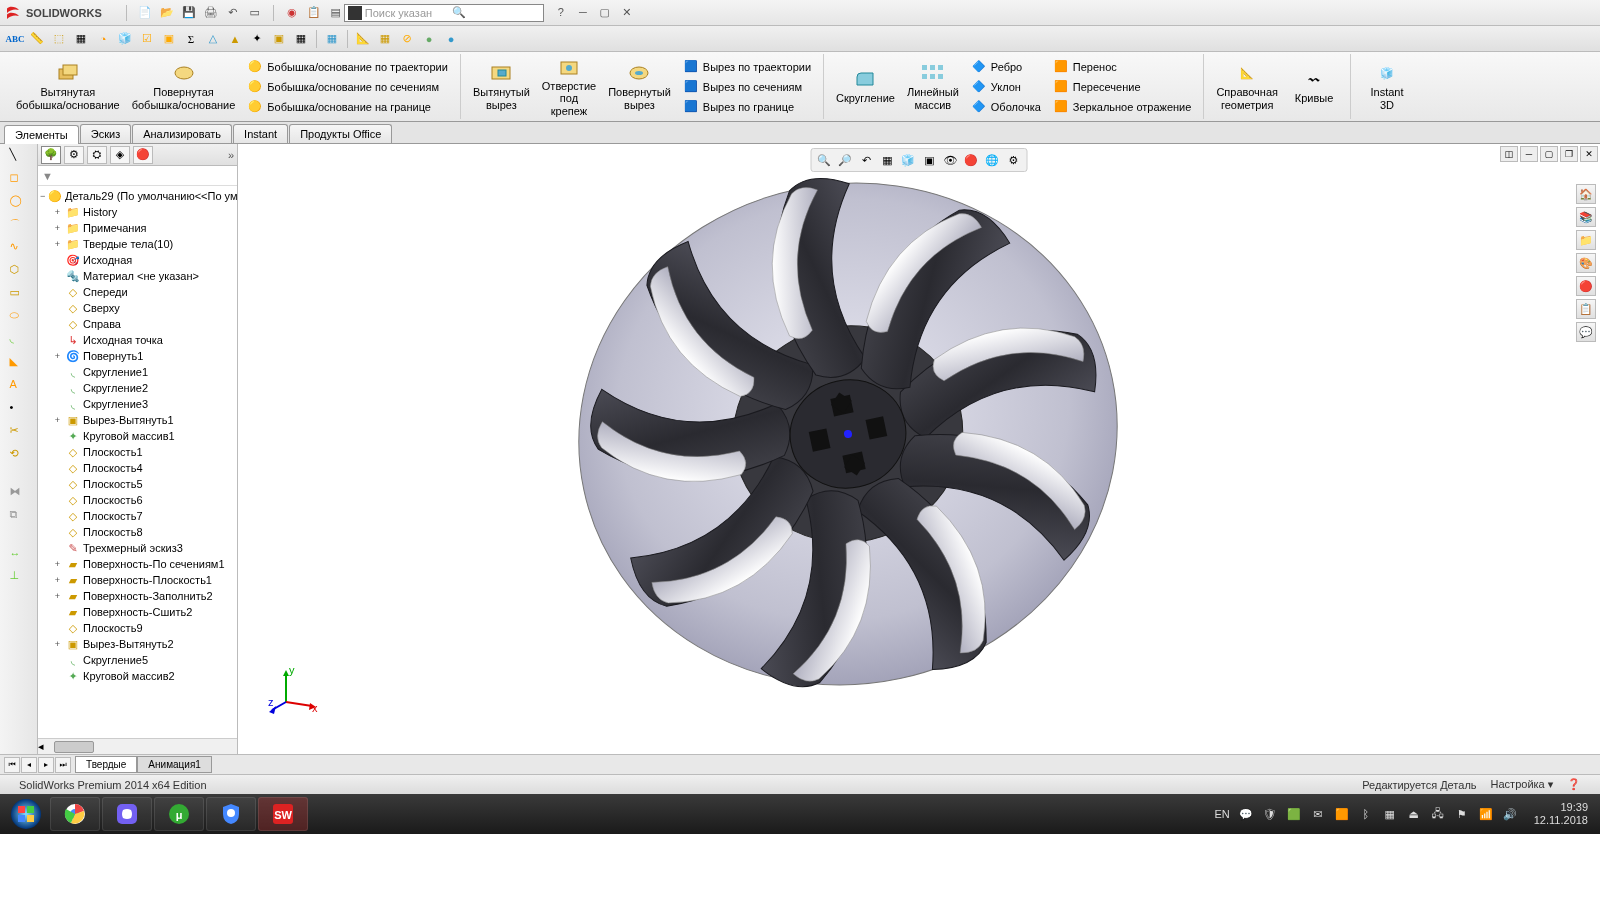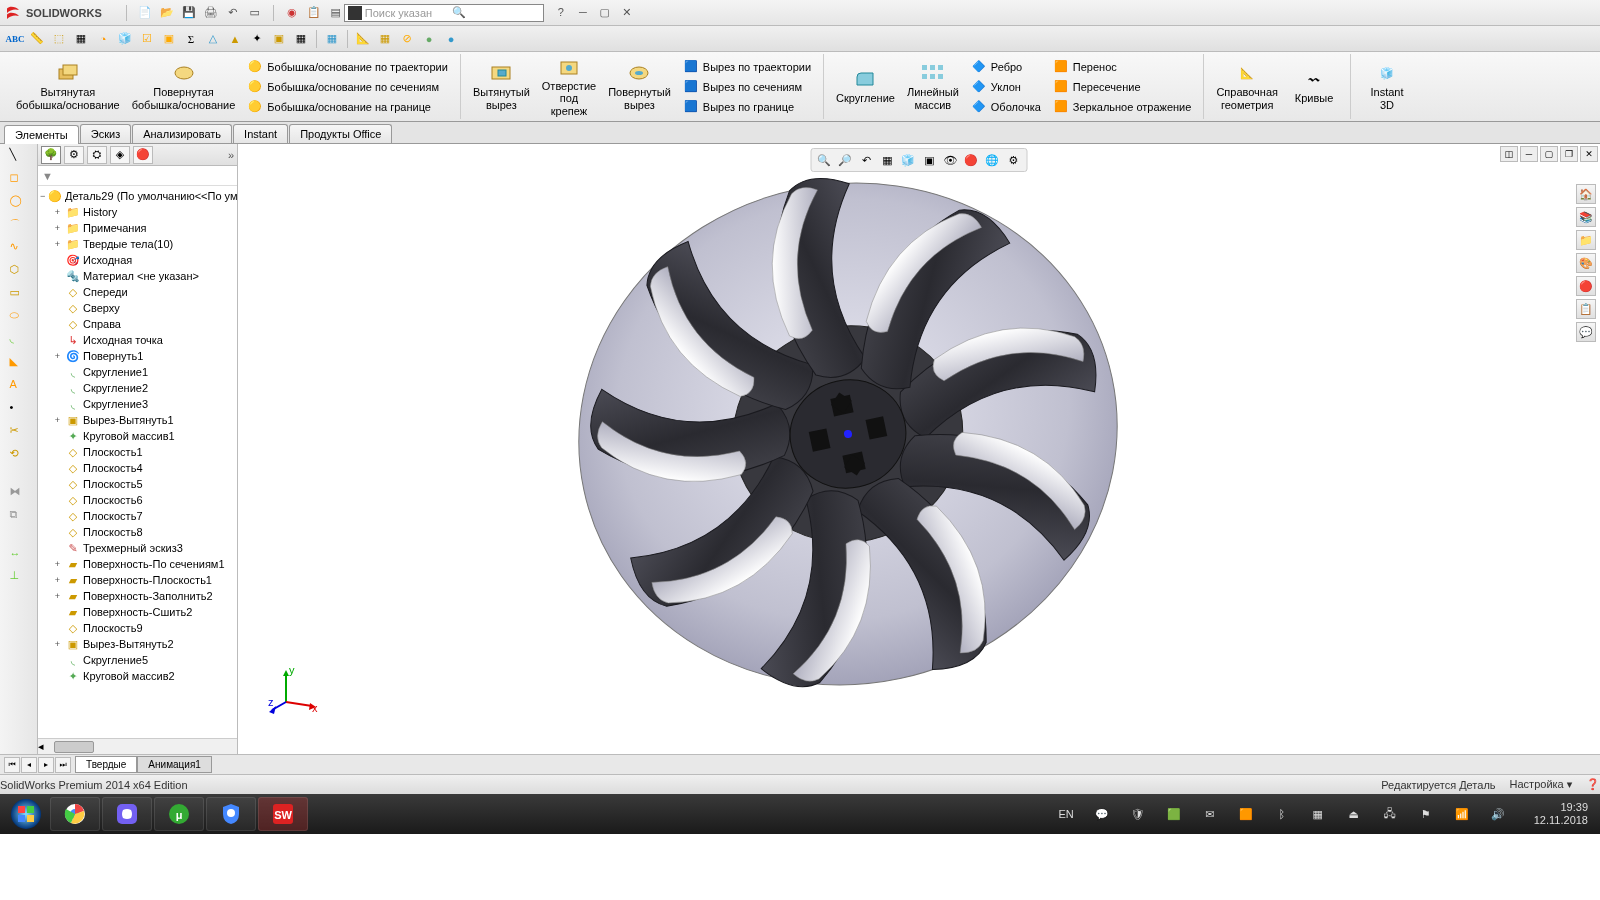--- a/index.html
+++ b/index.html
@@ -67,27 +67,27 @@
 
 .triad { position: absolute; left: 30px; bottom: 40px; width: 50px; height: 50px; }
 .impeller { position: absolute; left: 300px; top: 0px; width: 620px; height: 580px; }
 
 .bottom-tabs { height: 20px; border-top: 1px solid #bbb; background: #e8e8e8; display: flex; align-items: center; padding-left: 4px; }
 .bottom-tabs .spacer-arrows { display:flex; gap:1px; margin-right:4px; }
 .bottom-tabs .spacer-arrows div { width:16px; height:16px; border:1px solid #bbb; background:#f4f4f4; display:flex; align-items:center; justify-content:center; font-size:8px; cursor:pointer; }
 .btab { padding: 2px 10px; border: 1px solid #999; background: #ddd; cursor: pointer; font-size: 10px; }
 .btab.active { background: #fff; }
 
-.statusbar { height: 20px; background: linear-gradient(#f0f0f0,#dcdcdc); border-top: 1px solid #bbb; display: flex; align-items: center; padding: 0 0; font-size: 10px; color: #333; }
+.statusbar { height: 20px; background: linear-gradient(#f0f0f0,#dcdcdc); border-top: 1px solid #bbb; display: flex; align-items: center; padding: 0 19px; font-size: 10px; color: #333; }
 .statusbar .sb-right { margin-left: auto; display: flex; gap: 14px; align-items: center; }
 
 .taskbar { height: 40px; background: linear-gradient(#3a3a3a,#1a1a1a); display: flex; align-items: center; padding: 0 4px; }
 .taskbar .start { width: 44px; height: 34px; border-radius: 50%; display: flex; align-items: center; justify-content: center; cursor: pointer; }
 .taskbar .tb-app { width: 50px; height: 34px; margin-left: 2px; background: rgba(255,255,255,0.05); border: 1px solid rgba(255,255,255,0.1); border-radius: 3px; display: flex; align-items: center; justify-content: center; cursor: pointer; }
-.taskbar .tray { margin-left: auto; display: flex; align-items: center; gap: 20px; color: #ddd; font-size: 10px; justify-content: center; }
+.taskbar .tray { margin-left: auto; display: flex; align-items: center; gap: 8px; color: #ddd; font-size: 10px; justify-content: center; }
 .taskbar .tray .ticon { width: 16px; height: 16px; display:flex; align-items:center; justify-content:center; }
 .taskbar .clock { text-align: right; line-height: 1.2; padding: 0 8px; }
 </style>
 </head>
 <body>
 
 <div class="titlebar">
   <div class="logo">
     <svg viewBox="0 0 24 24">
         <path fill="#d22" d="M4 6c4-4 12-2 16 2-6-2-12 0-16 4zM4 14c4-4 12-2 16 2-6-2-12 0-16 4z"></path>

